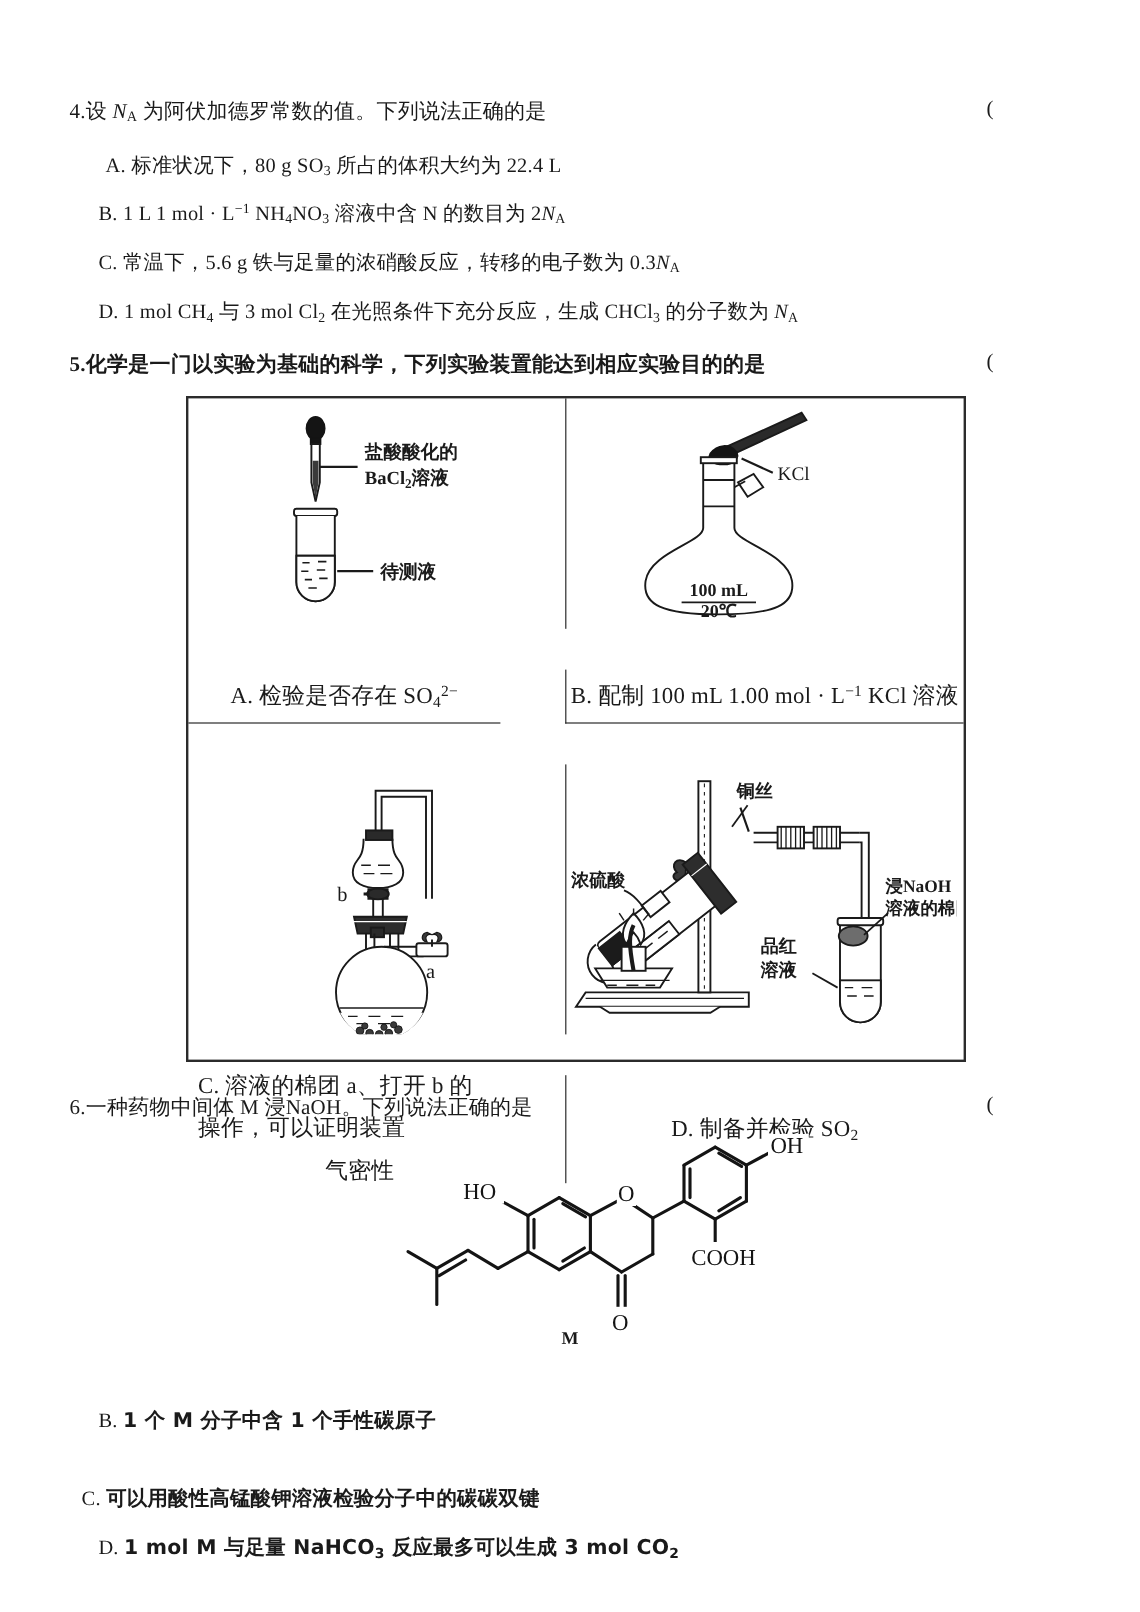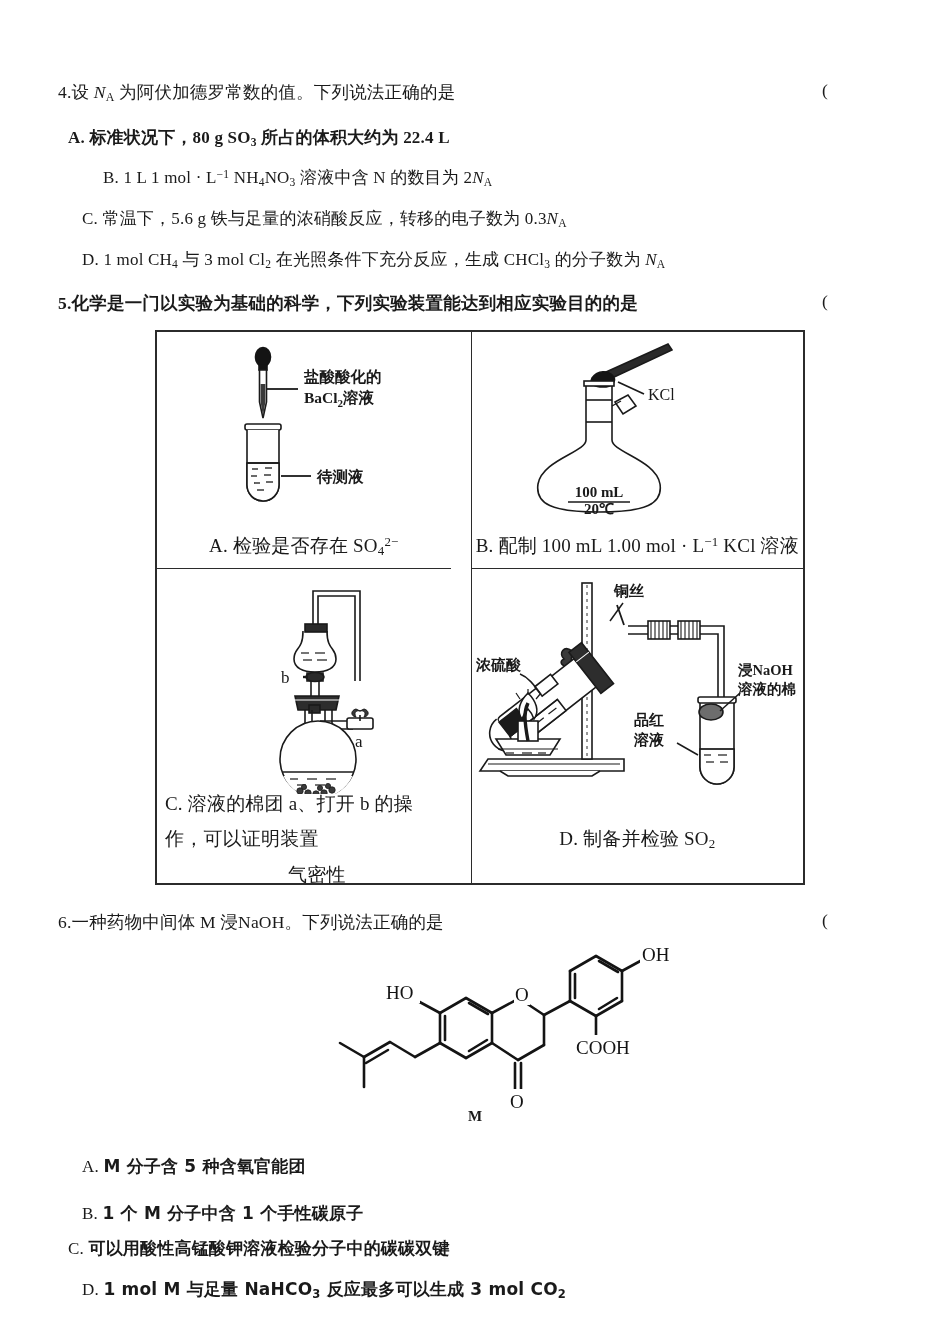--- a/index.html
+++ b/index.html
@@ -51,20 +51,21 @@
     position: absolute;
     left: 155px;
     top: 330px;
     width: 650px;
     height: 555px;
     border: 2px solid #2b2b2b;
     box-sizing: border-box;
     display: grid;
     grid-template-columns: 1fr 1fr;
     grid-template-rows: 192px 45px 225px 90px;
+    gap: 34px;
   }
   .cell-fig {
     position: relative;
     overflow: hidden;
   }
   .cell-cap {
     display: flex;
     align-items: center;
     justify-content: center;
     font-size: 19px;
@@ -105,25 +106,25 @@
 </head>
 <body>
 
 <div class="page">
 
   <div class="q-stem" style="left:58px; top:80px;">
     <span>4.</span><span>设 <i>N</i><sub>A</sub> 为阿伏加德罗常数的值。下列说法正确的是</span>
   </div>
   <div class="paren" style="left:822px; top:80px;">(&nbsp;&nbsp;&nbsp;&nbsp;)</div>
 
-  <div class="q-opt" style="left:68px; top:126px;font-weight:bold;">
+  <div class="q-opt" style="left:88px; top:126px;">
     <span>A.</span>
     <span>标准状况下，80 g SO<sub>3</sub> 所占的体积大约为 22.4 L</span>
   </div>
-  <div class="q-opt" style="left:82px; top:166px;margin-left:21px;">
+  <div class="q-opt" style="left:82px; top:166px;">
     <span>B.</span>
     <span>1 L 1 mol · L<sup>−1</sup> NH<sub>4</sub>NO<sub>3</sub> 溶液中含 N 的数目为 2<i>N</i><sub>A</sub></span>
   </div>
   <div class="q-opt" style="left:82px; top:207px;">
     <span>C.</span>
     <span>常温下，5.6 g 铁与足量的浓硝酸反应，转移的电子数为 0.3<i>N</i><sub>A</sub></span>
   </div>
   <div class="q-opt" style="left:82px; top:248px;text-align:center;">
     <span>D.</span>
     <span>1 mol CH<sub>4</sub> 与 3 mol Cl<sub>2</sub> 在光照条件下充分反应，生成 CHCl<sub>3</sub> 的分子数为 <i>N</i><sub>A</sub></span>
@@ -473,25 +474,21 @@
         <text x="246" y="109">COOH</text>
 
         <rect x="179" y="144" width="18" height="24" fill="#ffffff" stroke="none"></rect>
         <text x="180" y="163">O</text>
       </g>
     </svg>
   </div>
 
   <div class="mol-label">M</div>
 
-  <div class="q-opt" style="left:82px; top:1155px;">
-    <span>A.</span>
-    <span class="cn">M 分子含 5 种含氧官能团</span>
-  </div>
-  <div class="q-opt" style="left:82px; top:1202px;">
+  <div class="q-opt" style="left:82px; top:1172px;">
     <span>B.</span>
     <span class="cn">1 个 M 分子中含 1 个手性碳原子</span>
   </div>
   <div class="q-opt" style="left:68px; top:1237px;">
     <span>C.</span>
     <span class="cn">可以用酸性高锰酸钾溶液检验分子中的碳碳双键</span>
   </div>
   <div class="q-opt" style="left:82px; top:1278px;">
     <span>D.</span>
     <span class="cn">1 mol M 与足量 NaHCO<sub>3</sub> 反应最多可以生成 3 mol CO<sub>2</sub></span>

